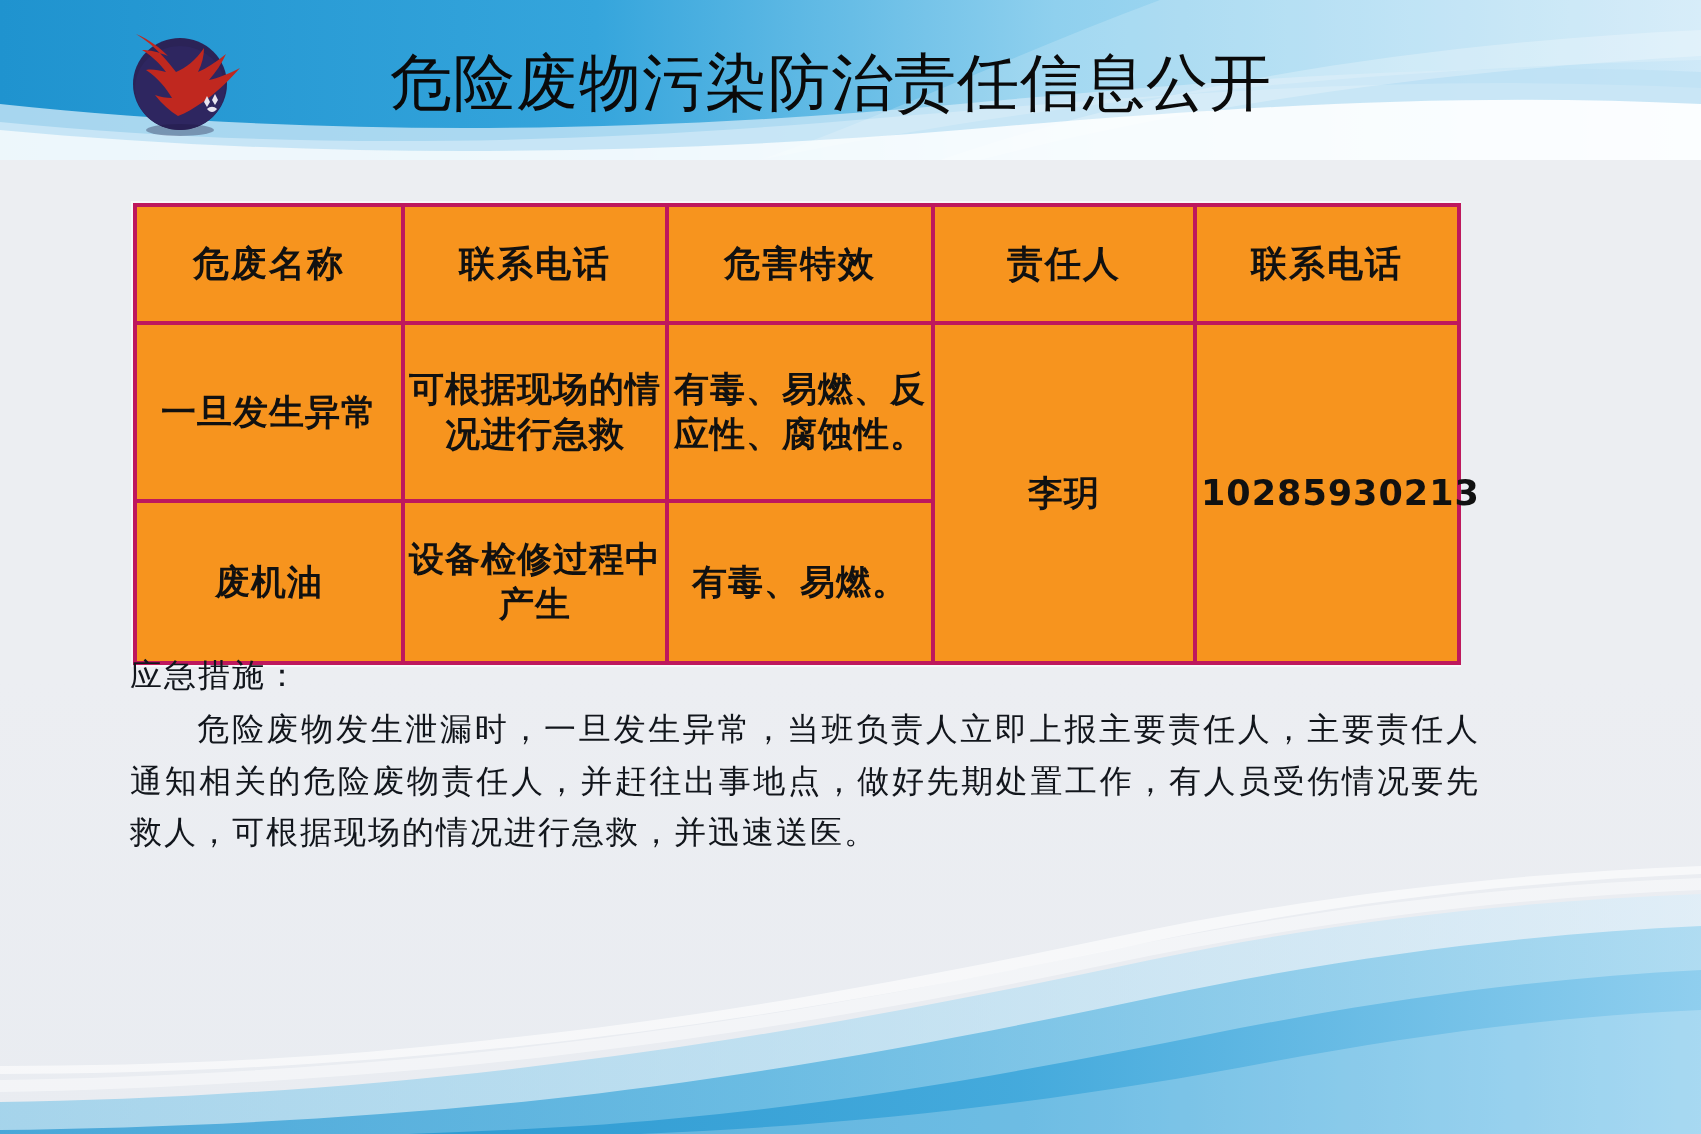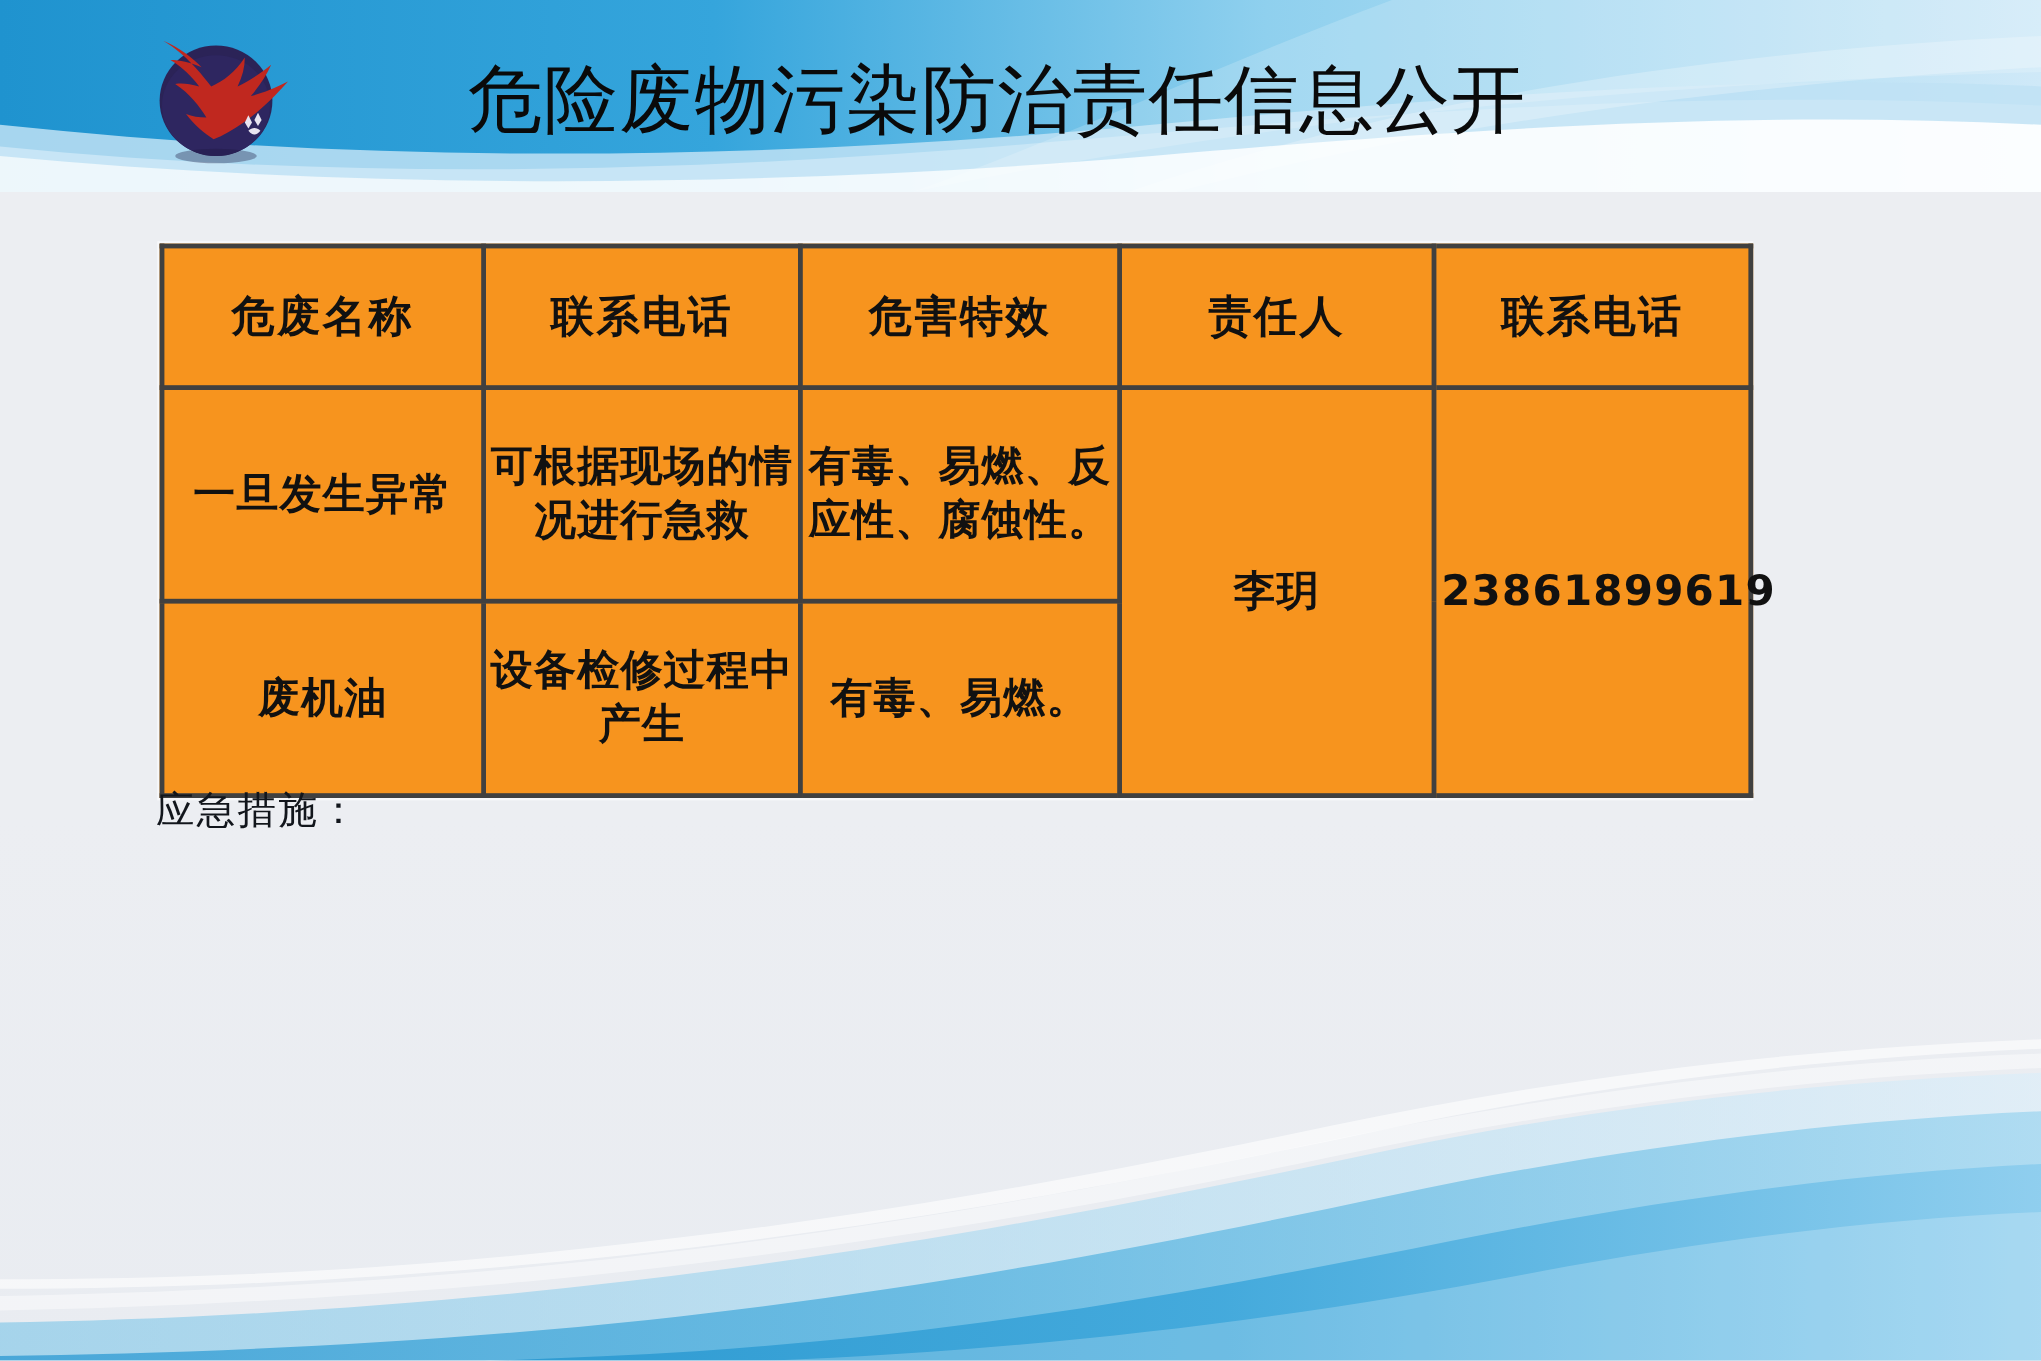--- a/index.html
+++ b/index.html
@@ -57,21 +57,21 @@
     box-sizing:border-box;
     z-index:4;
   }
   table.haz{
     border-collapse:collapse;
     width:100%;
     table-layout:fixed;
     background:#f7941e;
   }
   table.haz td,table.haz th{
-    border:4px solid #404040;
+    border:4px solid #be185d;
     background:#f7941e;
     color:#111;
     text-align:center;
     vertical-align:middle;
     font-family:"DejaVu Sans", sans-serif;
     padding:6px 4px;
   }
   table.haz th{
     font-size:36px;
     font-weight:bold;
@@ -167,33 +167,34 @@
           <th>责任人</th>
           <th>联系电话</th>
         </tr>
       </thead>
       <tbody>
         <tr class="row1">
           <td>一旦发生异常</td>
           <td>可根据现场的情况进行急救</td>
           <td>有毒、易燃、反应性、腐蚀性。</td>
           <td class="name-cell" rowspan="2">李玥</td>
-          <td class="phone" rowspan="2">23861899619</td>
+          <td class="phone" rowspan="2">10285930213</td>
         </tr>
         <tr class="row2">
           <td>废机油</td>
           <td>设备检修过程中产生</td>
           <td>有毒、易燃。</td>
         </tr>
       </tbody>
     </table>
   </div>
 
   <div class="body-text">
     <p class="lead">应急措施：</p>
+    <p class="indent">危险废物发生泄漏时，一旦发生异常，当班负责人立即上报主要责任人，主要责任人通知相关的危险废物责任人，并赶往出事地点，做好先期处置工作，有人员受伤情况要先救人，可根据现场的情况进行急救，并迅速送医。</p>
   </div>
 
   <div class="waves">
     <svg width="1701" height="360" viewBox="0 0 1701 360" xmlns="http://www.w3.org/2000/svg">
       <defs>
         <linearGradient id="w1" x1="0" y1="0" x2="1" y2="0">
           <stop offset="0%" stop-color="#2a98d2"></stop>
           <stop offset="45%" stop-color="#4fb0de"></stop>
           <stop offset="100%" stop-color="#9fd6f0"></stop>
         </linearGradient>

